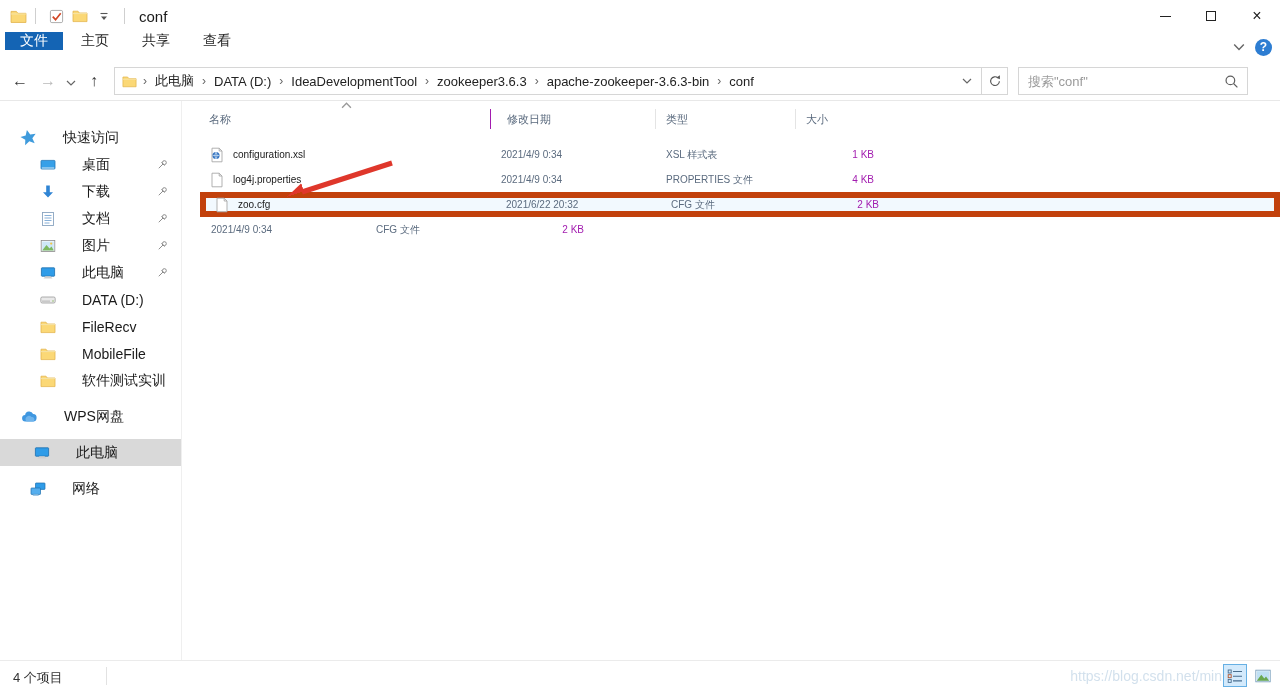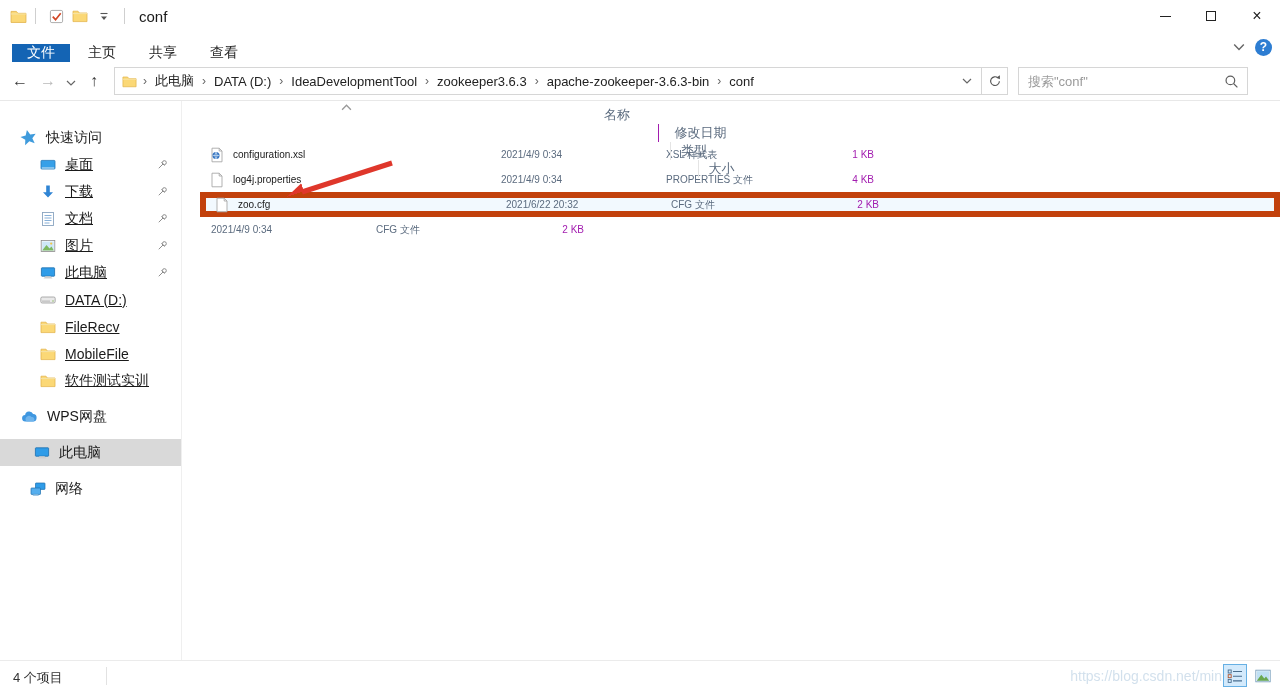--- a/index.html
+++ b/index.html
@@ -12,21 +12,21 @@
   .tb-sep { width:1px; height:16px; background:#cfcfcf; margin:0 8px; }
   .qat-btn { width:24px; height:24px; display:flex; align-items:center; justify-content:center; }
   .tb-title { font-size:15px; color:#1a1a1a; margin-left:6px; }
   .win-controls { margin-left:auto; display:flex; height:32px; }
   .win-btn { width:46px; height:32px; display:flex; align-items:center; justify-content:center; }
   .glyph-min { width:11px; height:1px; background:#222; }
   .glyph-max { width:10px; height:10px; border:1px solid #222; }
   .glyph-close { font-size:16px; color:#222; line-height:1; }
 
   
-  .ribbon { height:30px; display:flex; align-items:flex-end; padding-left:12px; position:relative; }
+  .ribbon { height:30px; display:flex; align-items:flex-start; padding-left:5px; position:relative; }
   .tab { padding:0 15px; display:flex; align-items:center; font-size:14px; color:#262626; margin-right:3px; }
   .tab.active { background:#1464b4; color:#fff; }
   .ribbon-right { position:absolute; right:8px; top:0; height:30px; display:flex; align-items:center; gap:10px; }
   .help-circle { width:17px; height:17px; border-radius:50%; background:#2d7dd2; color:#fff; font-size:12px; font-weight:bold; display:flex; align-items:center; justify-content:center; }
 
   
   .navrow { height:39px; display:flex; align-items:center; border-bottom:1px solid #e8e8e8; padding-left:6px; }
   .nav-btn { width:28px; text-align:center; font-size:16px; }
   .nav-back { color:#3b3b3b; }
   .nav-fwd { color:#b9b9b9; }
@@ -39,29 +39,29 @@
   .refresh-btn { width:26px; height:28px; border:1px solid #d6d6d6; border-left:none; display:flex; align-items:center; justify-content:center; }
   .search { margin-left:10px; width:230px; height:28px; border:1px solid #d6d6d6; display:flex; align-items:center; }
   .search input { flex:1; border:none; outline:none; font-size:13px; padding-left:9px; font-family:"Liberation Sans",sans-serif; color:#333; background:transparent; }
   .search input::placeholder { color:#9a9a9a; }
   .search-ic { padding:0 8px; display:flex; }
 
   
   .main { display:flex; height:559px; }
   .sidebar { width:182px; padding-top:23px; border-right:1px solid #efefef; flex-shrink:0; }
   .side-item { height:27px; display:flex; align-items:center; font-size:14px; color:#1a1a1a; }
-  .side-item .lbl { margin-left:9px; white-space:nowrap; }
+  .side-item .lbl { margin-left:26px; white-space:nowrap; }
   .lvl0 { padding-left:20px; }
-  .lvl1 { padding-left:40px;text-decoration:underline; }
+  .lvl1 { padding-left:40px; }
   .side-item.gap { margin-top:9px; }
   .side-item.selected { background:#d9d9d9; }
   .pin { margin-left:auto; margin-right:12px; display:flex; }
 
   .content { position:relative; flex:1; }
-  .cols { display:flex; margin-left:18px; margin-top:5px; height:26px; align-items:center; color:#5a6a7e; font-size:13px; position:relative;flex-direction:column; }
+  .cols { display:flex; margin-left:18px; margin-top:5px; height:26px; align-items:center; color:#5a6a7e; font-size:11px; position:relative; }
   .col-h { height:20px; display:flex; align-items:center; }
   .col-name { width:290px; padding-left:9px; }
   .col-date { width:165px; padding-left:16px; border-left:1px solid #a21caf; }
   .col-type { width:140px; padding-left:10px; border-left:1px solid #e4e4e4; }
   .col-size { width:85px; padding-left:10px; border-left:1px solid #e4e4e4; }
   .sort-caret { position:absolute; left:141px; top:-7px; }
 
   .rows { margin-left:18px; margin-top:10px; }
   .frow { height:25px; display:flex; align-items:center; font-size:10px; border:1px solid transparent; }
   .frow.highlight { border:6px solid #c2410c; background:#f2f9fe; }

